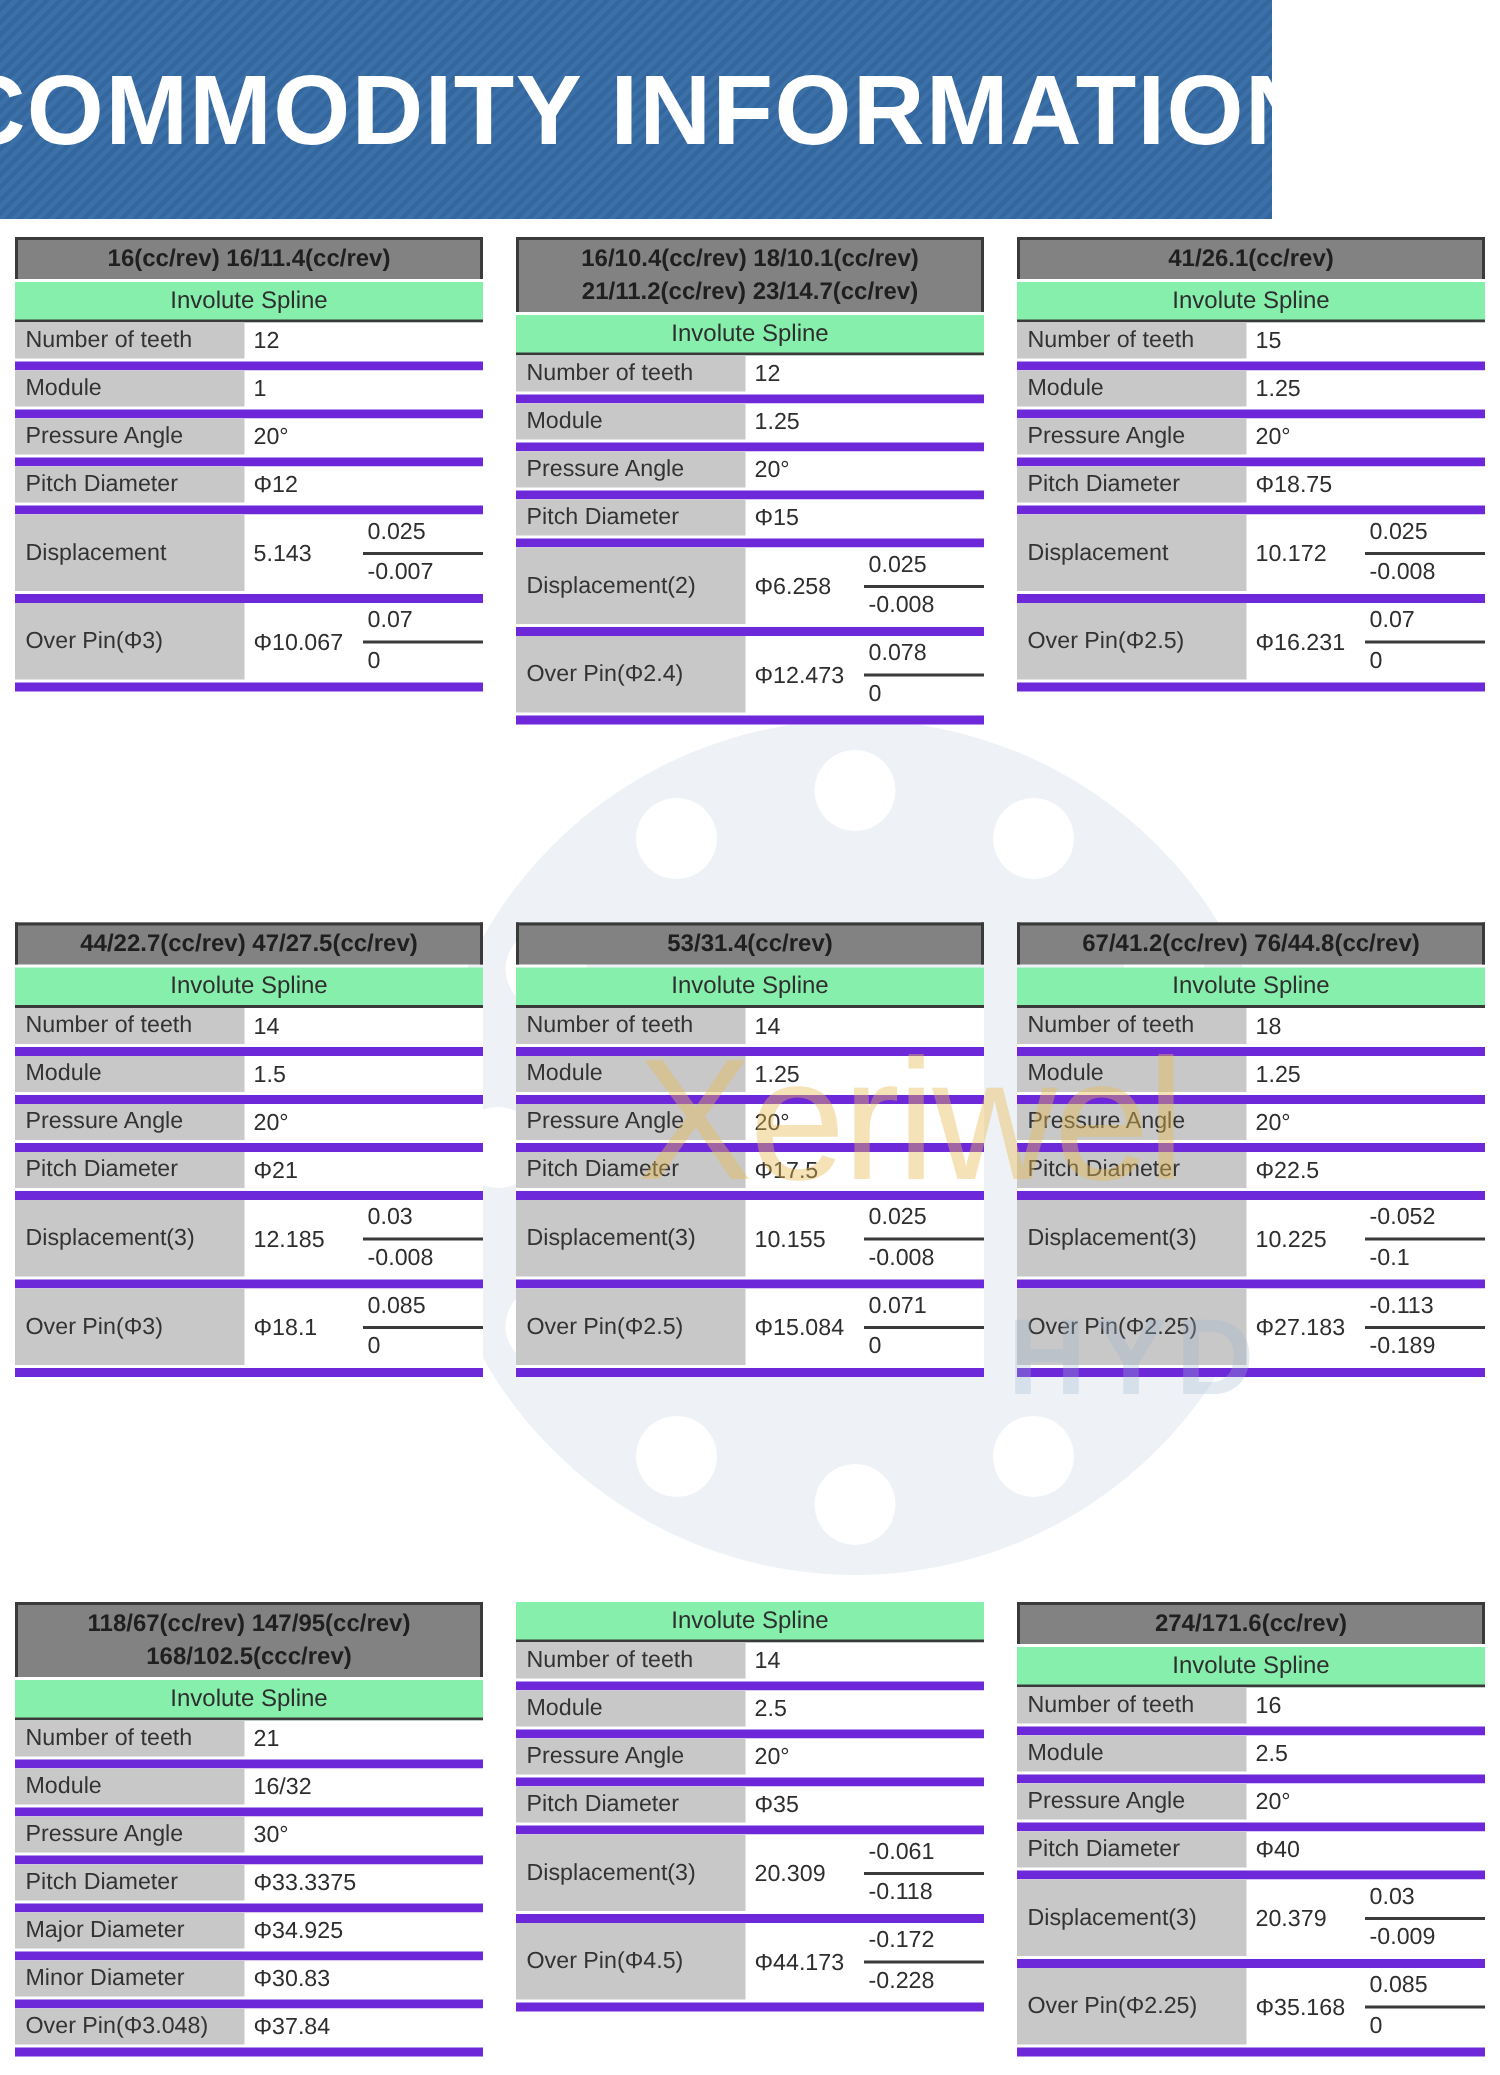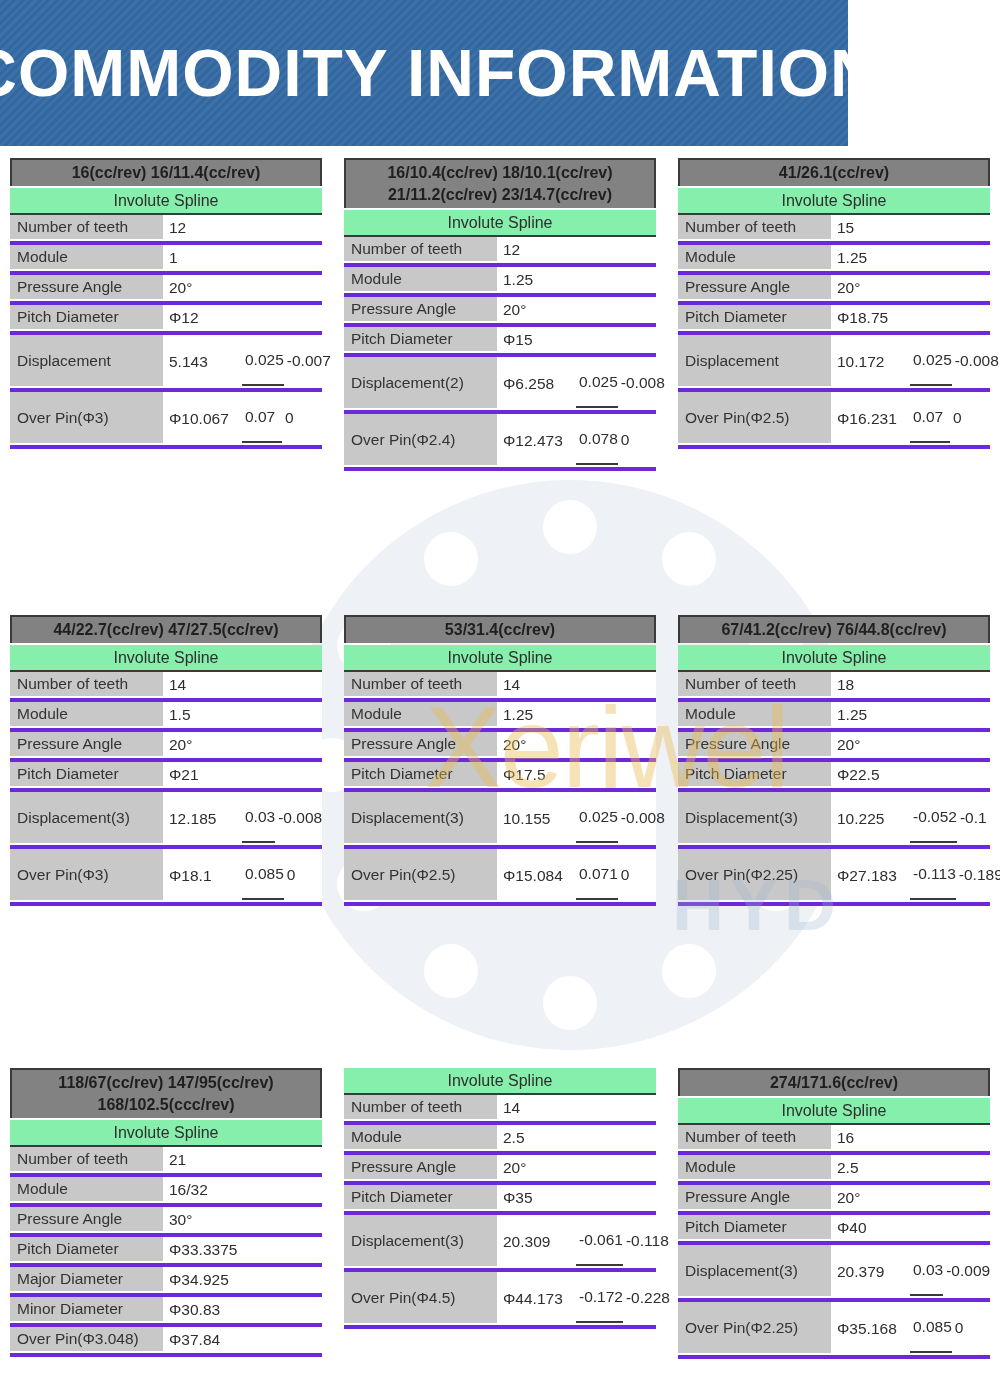--- a/index.html
+++ b/index.html
@@ -68,41 +68,41 @@
   .t-head-line { line-height:22px; }
 
   .t-sub {
     background:#86efac; text-align:center; font-size:16px; color:#2e2e2e;
     height:25px; line-height:25px;
     border-bottom:2px solid #3a3a3a;
   }
 
   .t-row {
     display:flex; align-items:stretch;
-    border-bottom:4px solid #6d28d9;
+    border-bottom:6px solid #6d28d9;
     background:#ffffff;
   }
   .t-row.single { height:26px; }
   .t-row.dbl    { height:53px; }
 
   .t-label {
     width:146px; flex:0 0 146px;
     background:#c8c8c8; color:#333;
     padding-left:7px; margin-bottom:2px;
     display:flex; align-items:center;
     font-size:15.5px;
   }
   .t-val {
     flex:1; display:flex; align-items:center;
     padding-left:6px; font-size:15.5px; color:#2e2e2e;
   }
   .t-val .v { flex:1; }
   .tol {
     width:80px; flex:0 0 80px; align-self:stretch;
-    display:flex; flex-direction:row; margin-bottom:2px;
+    display:flex; flex-direction:column; margin-bottom:2px;
   }
   .tol .tt, .tol .tb {
     flex:1; display:flex; align-items:center; padding-left:3px;
   }
   .tol .tt { border-bottom:2px solid #3a3a3a; }
 </style>
 </head>
 <body>
 
 <div class="wm-circle"></div>

